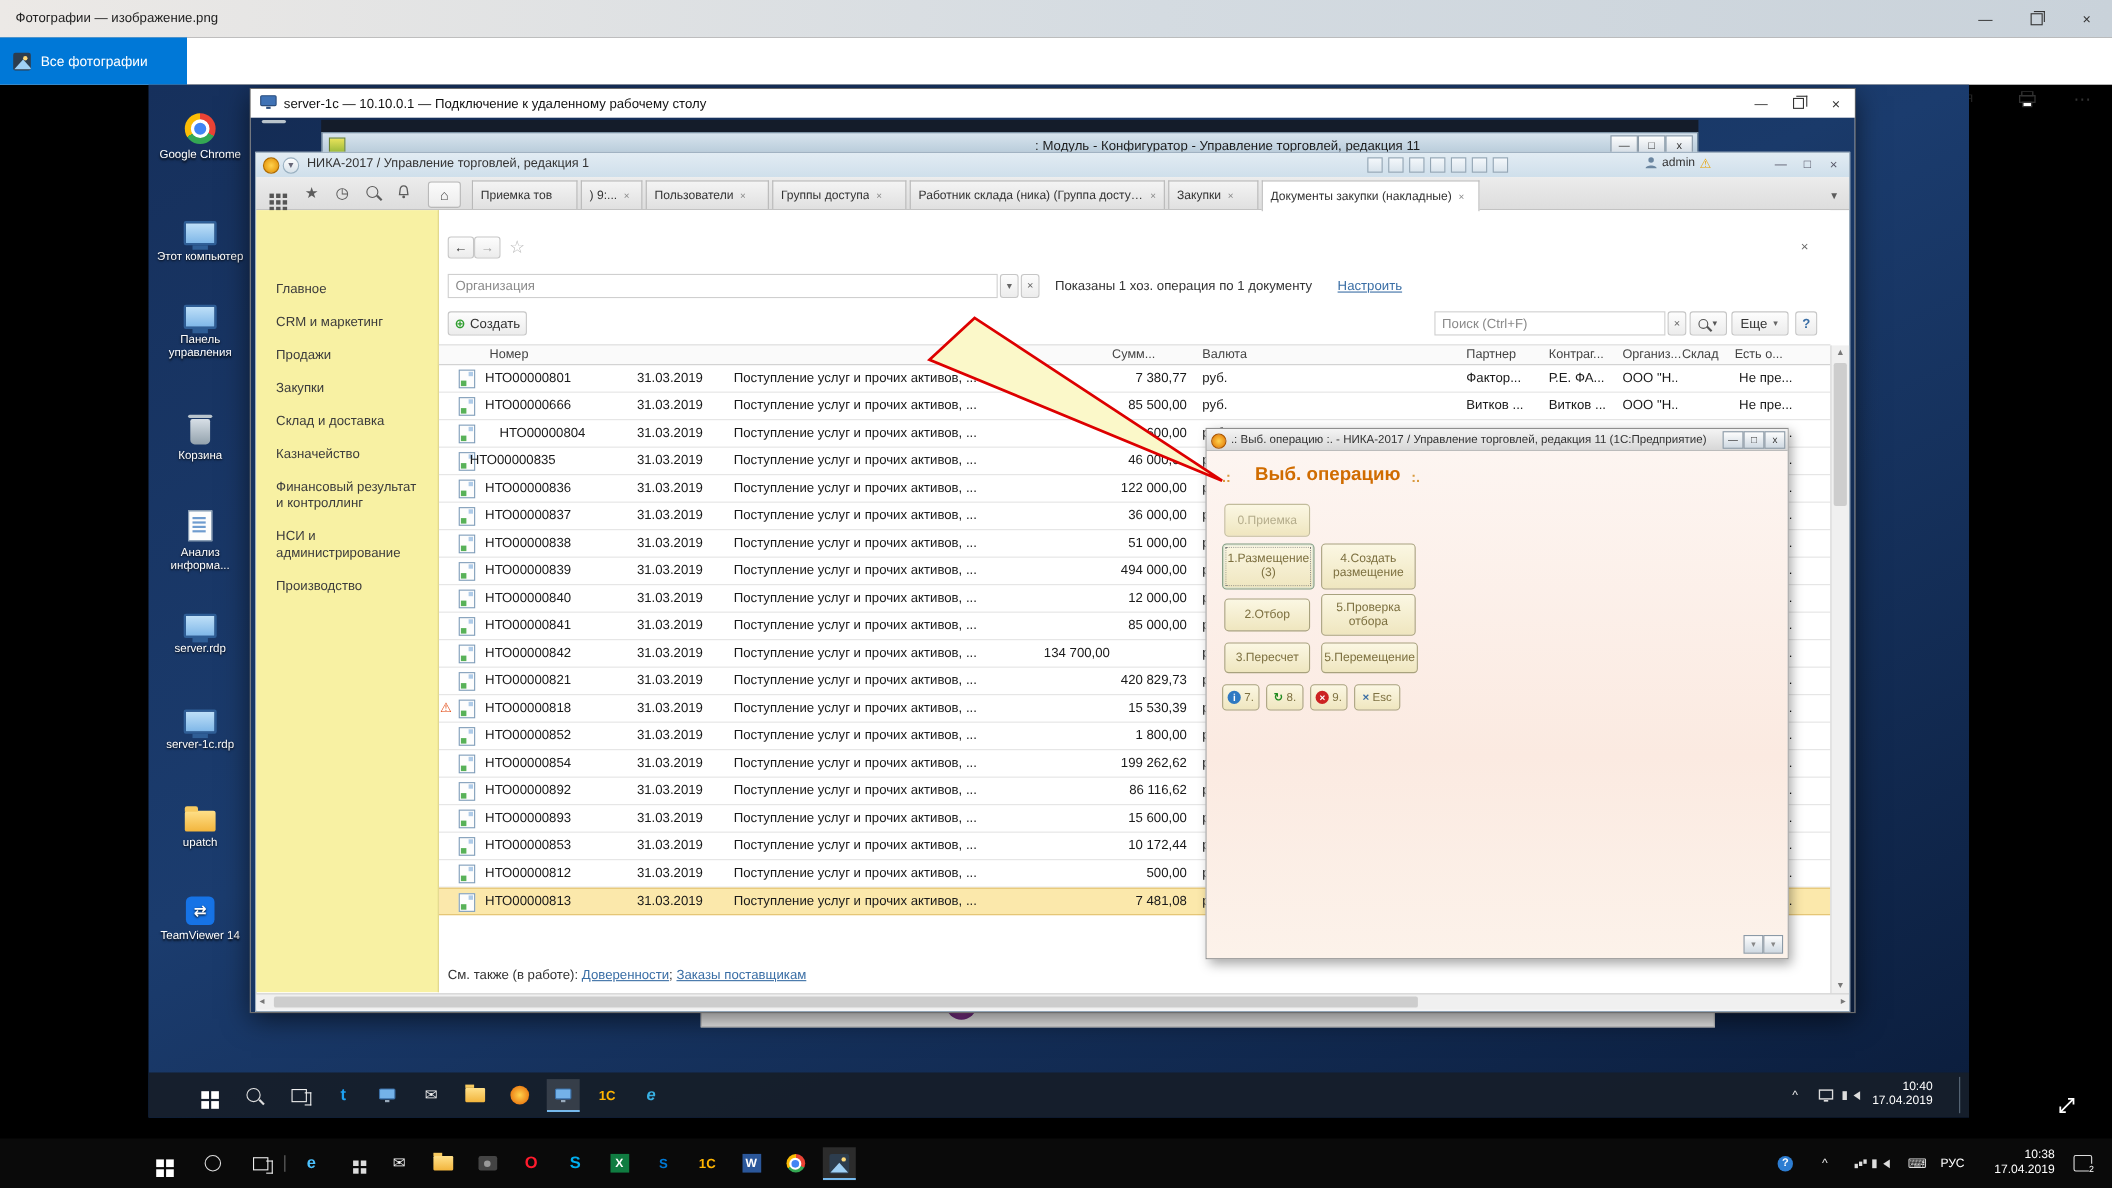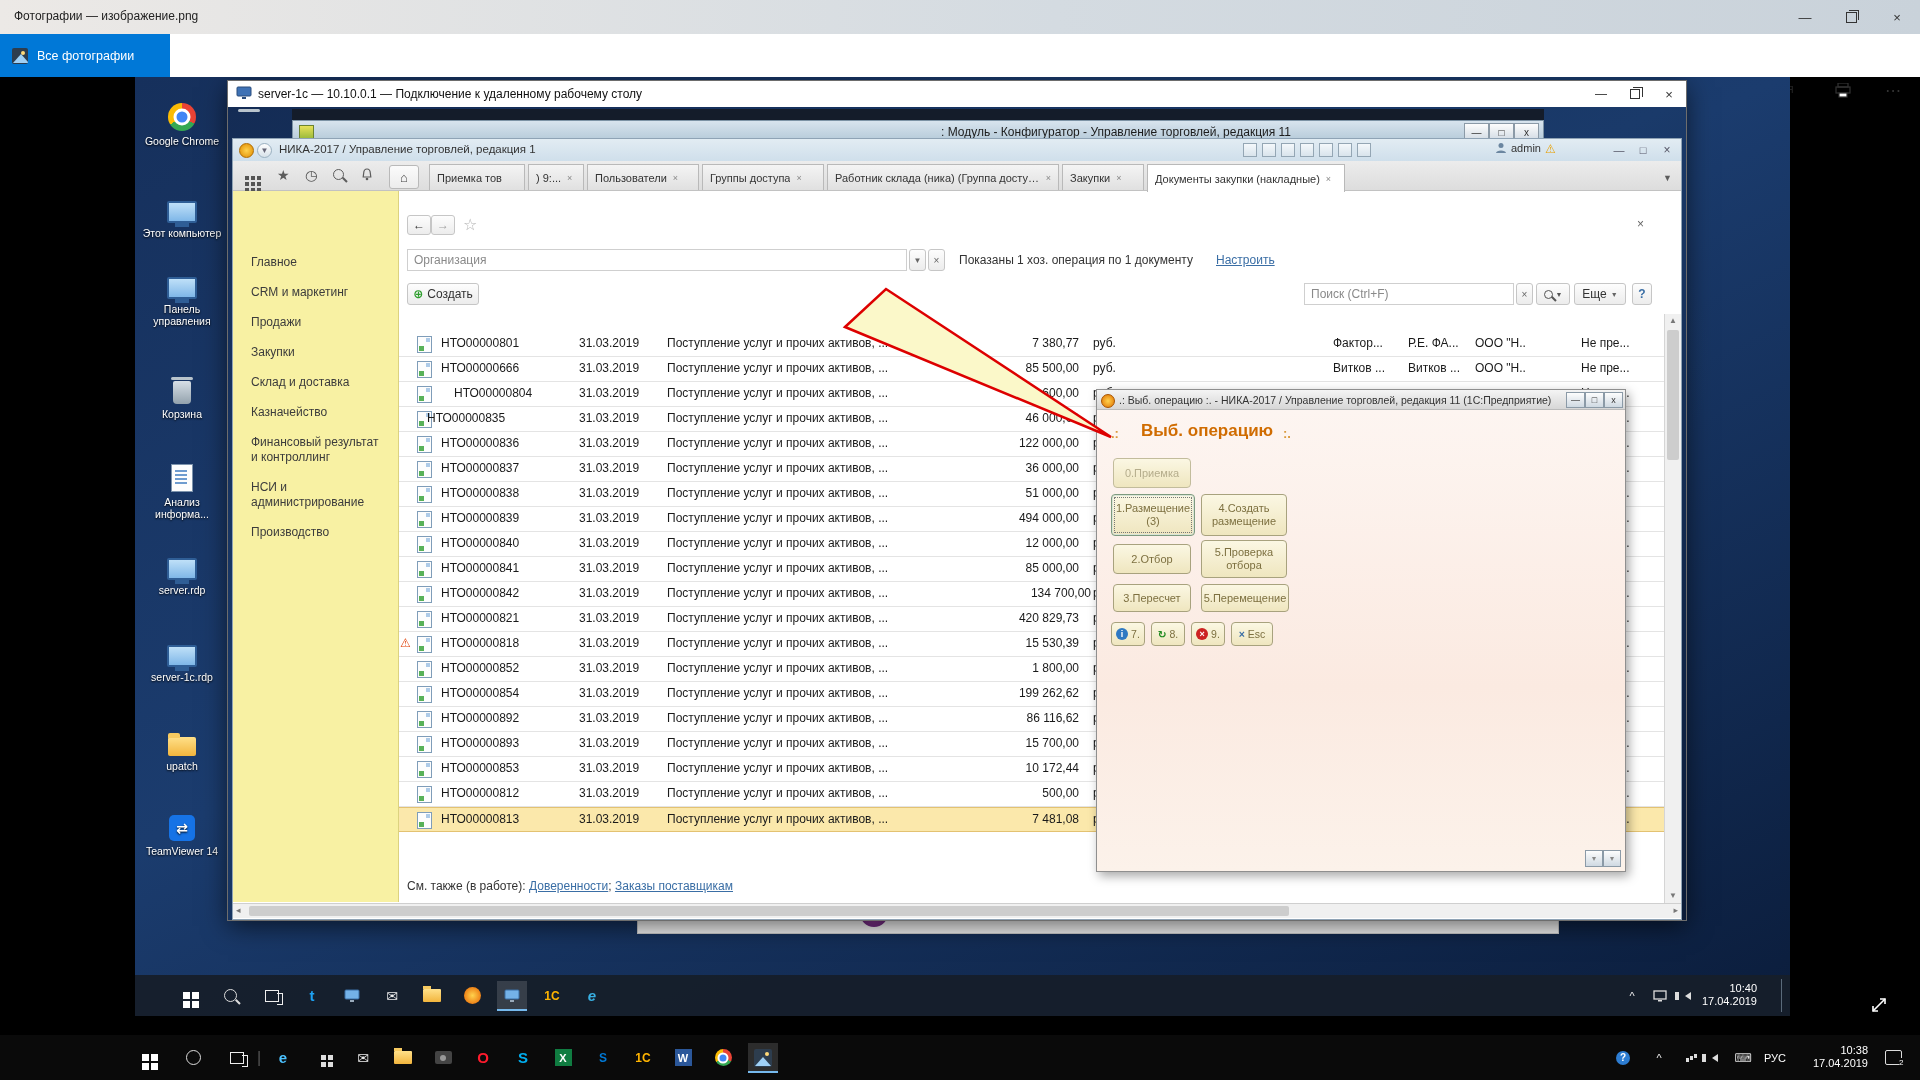--- a/index.html
+++ b/index.html
@@ -376,20 +376,30 @@
                 <span style="font-size:7px;">▼</span>
               </div>
             <div class="mbtn" style="left:1175px;top:92px;width:52px;gap:4px;">
                 <span>Еще</span>
                 <span style="font-size:7px;color:#666;">▼</span>
               </div>
             <div class="mbtn" style="left:1233px;top:92px;width:20px;color:#3a6ea5;font-weight:bold;">
                 <span>?</span>
               </div>
 
+            <div id="thead">
+              <span style="left:46px;">Номер</span>
+              <span style="left:612px;">Сумм...</span>
+              <span style="left:694px;">Валюта</span>
+              <span style="left:934px;">Партнер</span>
+              <span style="left:1009px;">Контраг...</span>
+              <span style="left:1076px;">Организ...</span>
+              <span style="left:1130px;">Склад</span>
+              <span style="left:1178px;">Есть о...</span>
+            </div>
             <div id="trows">
                 <div class="trow" style="top: 0px;">
                   <span class="doc-ic"></span>
                   <span style="left: 42px; width: 134px;">НТО00000801</span>
                   <span style="left: 180px; width: 86px;">31.03.2019</span>
                   <span style="left: 268px; width: 226px;">Поступление услуг и прочих активов, ...</span>
                   <span style="left: 480px; width: 200px; text-align: right;">7 380,77</span>
                   <span style="left: 694px; width: 60px;">руб.</span>
                   <span style="left: 934px; width: 68px;">Фактор...</span>
                   <span style="left: 1009px; width: 60px;">Р.Е. ФА...</span>
@@ -512,21 +522,21 @@
                   <span style="left: 1009px; width: 60px;"></span>
                   <span style="left: 1076px; width: 50px;"></span>
                   <span style="left: 1130px; width: 42px;"></span>
                   <span style="left: 1182px; width: 80px; overflow: visible;">Не пре...</span>
                 </div>
                 <div class="trow" style="top: 250px;">
                   <span class="doc-ic"></span>
                   <span style="left: 42px; width: 134px;">НТО00000842</span>
                   <span style="left: 180px; width: 86px;">31.03.2019</span>
                   <span style="left: 268px; width: 226px;">Поступление услуг и прочих активов, ...</span>
-                  <span style="left: 492px; width: 200px; text-align: right;">134 700,00</span>
+                  <span style="left: 480px; width: 200px; text-align: center;">134 700,00</span>
                   <span style="left: 694px; width: 60px;">руб.</span>
                   <span style="left: 934px; width: 68px;"></span>
                   <span style="left: 1009px; width: 60px;"></span>
                   <span style="left: 1076px; width: 50px;"></span>
                   <span style="left: 1130px; width: 42px;"></span>
                   <span style="left: 1182px; width: 80px; overflow: visible;">Не пре...</span>
                 </div>
                 <div class="trow" style="top: 275px;">
                   <span class="doc-ic"></span>
                   <span style="left: 42px; width: 134px;">НТО00000821</span>
@@ -591,21 +601,21 @@
                   <span style="left: 1009px; width: 60px;"></span>
                   <span style="left: 1076px; width: 50px;"></span>
                   <span style="left: 1130px; width: 42px;"></span>
                   <span style="left: 1182px; width: 80px; overflow: visible;">Не пре...</span>
                 </div>
                 <div class="trow" style="top: 400px;">
                   <span class="doc-ic"></span>
                   <span style="left: 42px; width: 134px;">НТО00000893</span>
                   <span style="left: 180px; width: 86px;">31.03.2019</span>
                   <span style="left: 268px; width: 226px;">Поступление услуг и прочих активов, ...</span>
-                  <span style="left: 480px; width: 200px; text-align: right;">15 700,00</span>
+                  <span style="left: 480px; width: 200px; text-align: right;">15 600,00</span>
                   <span style="left: 694px; width: 60px;">руб.</span>
                   <span style="left: 934px; width: 68px;"></span>
                   <span style="left: 1009px; width: 60px;"></span>
                   <span style="left: 1076px; width: 50px;"></span>
                   <span style="left: 1130px; width: 42px;"></span>
                   <span style="left: 1182px; width: 80px; overflow: visible;">Не пре...</span>
                 </div>
                 <div class="trow" style="top: 425px;">
                   <span class="doc-ic"></span>
                   <span style="left: 42px; width: 134px;">НТО00000853</span>

